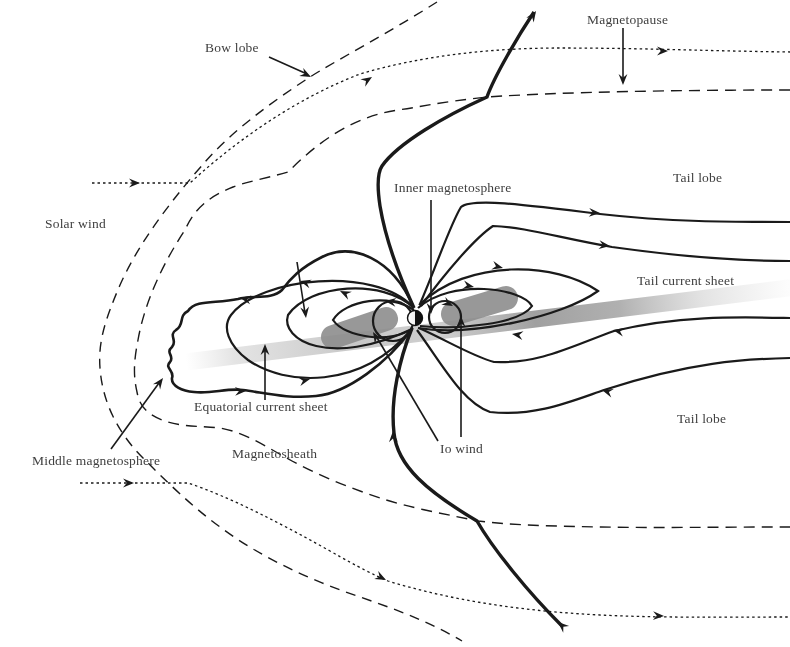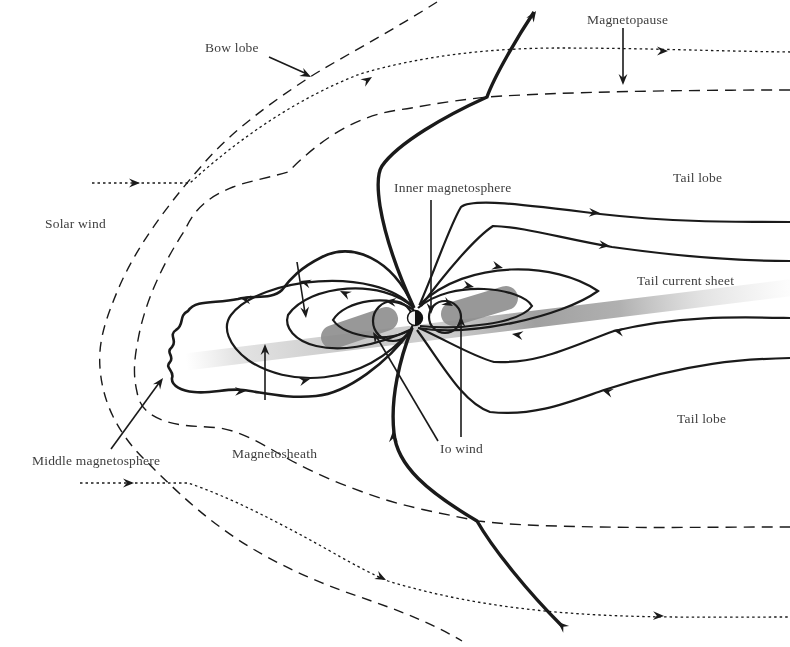--- a/index.html
+++ b/index.html
@@ -132,18 +132,19 @@
     <use href="#arw" transform="translate(163,378) rotate(-54)"></use>
   </g>
 </svg>
 
 <div class="lbl" style="left:205px;top:40px">Bow lobe</div>
 <div class="lbl" style="left:587px;top:12px">Magnetopause</div>
 <div class="lbl" style="left:45px;top:216px">Solar wind</div>
 <div class="lbl" style="left:673px;top:170px">Tail lobe</div>
 <div class="lbl" style="left:394px;top:180px">Inner magnetosphere</div>
 <div class="lbl" style="left:637px;top:273px">Tail current sheet</div>
+<div class="lbl" style="left:194px;top:399px">Equatorial current sheet</div>
 <div class="lbl" style="left:440px;top:441px">Io wind</div>
 <div class="lbl" style="left:677px;top:411px">Tail lobe</div>
 <div class="lbl" style="left:32px;top:453px">Middle magnetosphere</div>
 <div class="lbl" style="left:232px;top:446px">Magnetosheath</div>
 
 </div>
 
 </body></html>

